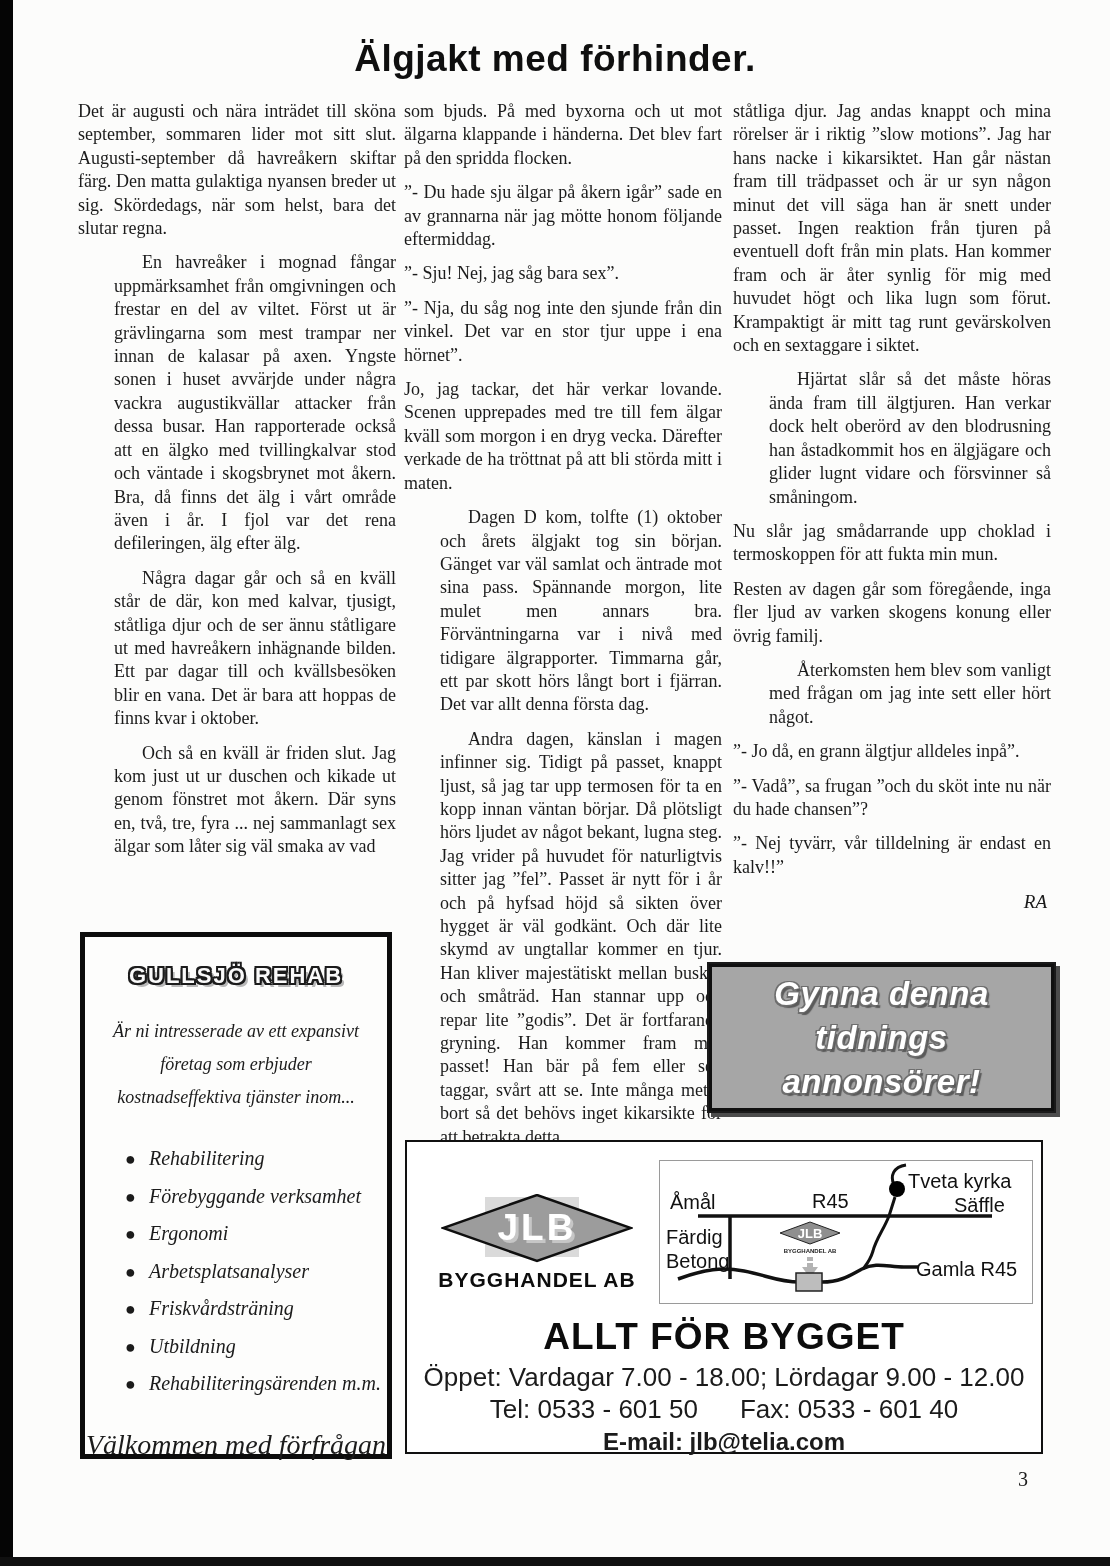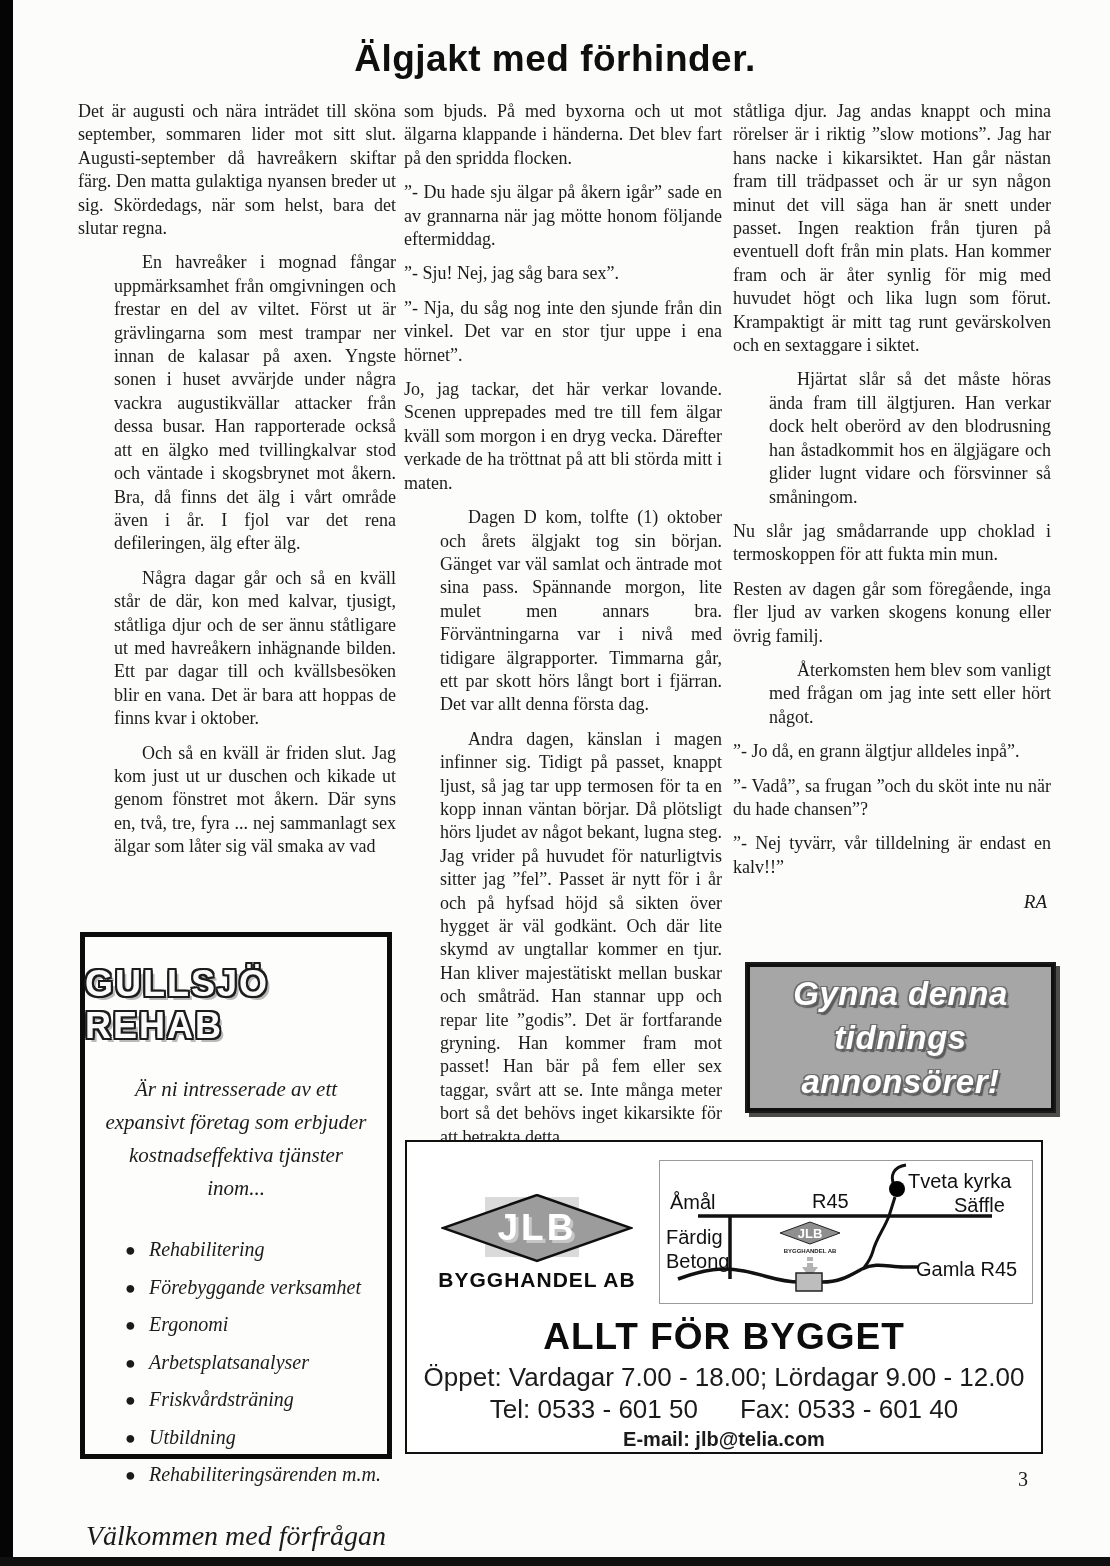--- a/index.html
+++ b/index.html
@@ -27,40 +27,40 @@
   .col p.para { margin:0 0 11px 0; }
   .col p.para.indent { text-indent:28px;margin-left:36px; }
   .signature { text-align:right; font-style:italic; font-size:19px; padding-right:4px; margin-top:6px; }
 
   
   .ad-gullsjo {
     position:absolute; left:80px; top:932px; width:312px; height:527px;
     box-sizing:border-box; border:5px solid #0c0c0c; background:#fdfdfc;
   }
   .gullsjo-title {
-    margin-top:26px; text-align:left;
+    margin-top:26px; text-align:center;
     font-family:"Liberation Sans", sans-serif; font-weight:700;
-    font-size:36px; letter-spacing:2px; color:#fafafa;
+    font-size:22px; letter-spacing:2px; color:#fafafa;
     text-shadow:
       -2px -2px 0 #1c1c1c, 2px -2px 0 #1c1c1c, -2px 2px 0 #1c1c1c, 2px 2px 0 #1c1c1c,
       0 -2px 0 #1c1c1c, 0 2px 0 #1c1c1c, -2px 0 0 #1c1c1c, 2px 0 0 #1c1c1c,
       4px 4px 0 #b9b9b9;
   }
   .gullsjo-intro {
     margin:26px 18px 0 18px; text-align:center;
-    font-style:italic; font-size:21px; line-height:33px;
+    font-style:italic; font-size:18px; line-height:33px;
   }
   .gullsjo-bullets { margin:26px 0 0 40px; }
   .gullsjo-bullet  { font-style:italic; font-size:20px; line-height:36.5px; }
   .gullsjo-bullet .dot { display:inline-block; width:24px; font-style:normal; font-size:18px; }
   .gullsjo-closing { margin-top:26px; text-align:center; font-style:italic; font-size:28px; }
 
   
   .promo {
-    position:absolute; left:745px; top:962px; width:311px; height:151px;
+    position:absolute; left:707px; top:962px; width:349px; height:151px;
     box-sizing:border-box; border:2px solid #1a1a1a; background:#c9c9c9;
     box-shadow:4px 4px 0 #4c4c4c;
   }
   .promo-inner {
     height:100%; box-sizing:border-box; border:3px solid #101010; background:#a6a6a6;
     display:flex; flex-direction:column; justify-content:center; align-items:center;
   }
   .promo-line {
     font-family:"Liberation Sans", sans-serif; font-weight:700; font-style:italic;
     font-size:33px; line-height:44px; color:#ffffff;
@@ -94,21 +94,21 @@
   .map-label {
     position:absolute; font-size:20px; color:#111; line-height:24px; white-space:nowrap;
   }
   .map-label.wrap { white-space:normal; }
   .jlb-headline { position:absolute; left:0; right:0; top:174px; text-align:center;
     font-weight:700; font-size:37px; letter-spacing:1px; color:#0c0c0c; }
   .jlb-hours  { position:absolute; left:0; right:0; top:220px; text-align:center; font-size:26px; }
   .jlb-telfax { position:absolute; left:0; right:0; top:252px; text-align:center; font-size:26px; }
   .jlb-telfax .gap { display:inline-block; width:42px; }
   .jlb-email  { position:absolute; left:0; right:0; top:286px; text-align:center;
-    font-weight:700; font-size:20px; }
+    font-weight:700; font-size:24px; }
 
   .page-number { position:absolute; left:1018px; top:1468px; font-size:20px; }
 </style>
 </head>
 <body>
 
 <div class="page">
   <div class="scan-bar-left"></div>
   <div class="scan-bar-bottom"></div>
 

